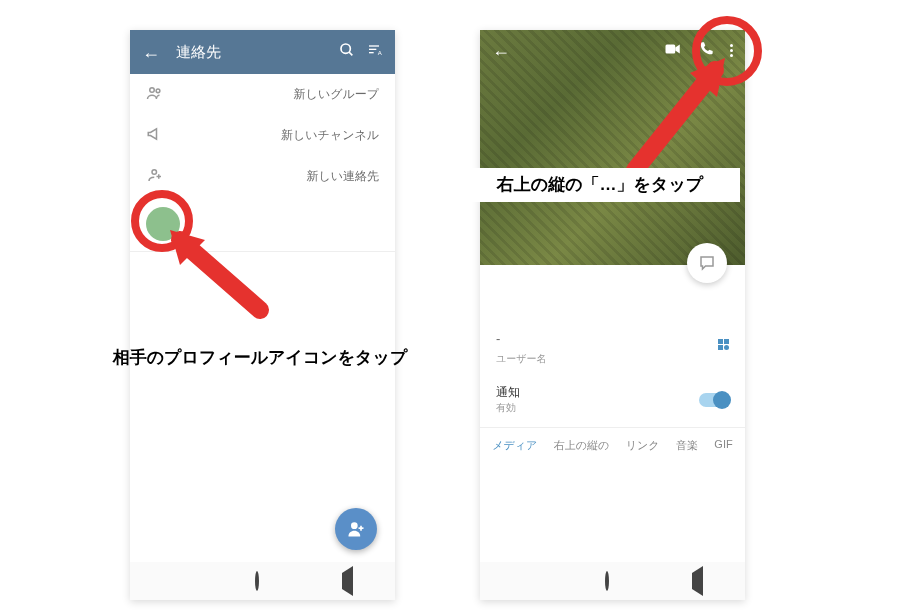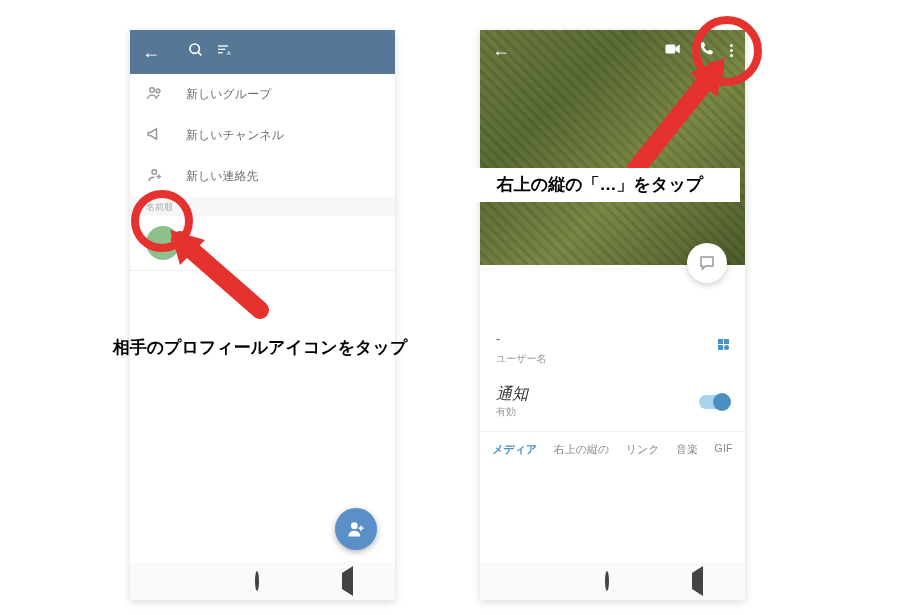--- a/index.html
+++ b/index.html
@@ -9,21 +9,21 @@
     .phone-left { left: 130px; top: 30px; width: 265px; height: 570px; }
     .phone-right { left: 480px; top: 30px; width: 265px; height: 570px; }
     
     
     .header-blue { background: #567795; height: 44px; display: flex; align-items: center; padding: 0 12px; color: #fff; }
     .header-blue .back { font-size: 18px; margin-right: 16px; }
     .header-blue .title { flex: 1; font-size: 15px; }
     .header-blue .icon-btn { margin-left: 12px; font-size: 16px; }
     
     .menu-list { background: #fff; }
-    .menu-item { display: flex; align-items: center; padding: 10px 16px; color: #6b6b6b; font-size: 12px; }
+    .menu-item { display: flex; align-items: center; padding: 10px 16px; color: #6b6b6b; font-size: 12px; justify-content: space-between; }
     .menu-item .mi-icon { width: 24px; margin-right: 16px; color: #999; }
     
     .section-label { font-size: 9px; color: #aaa; padding: 4px 16px 2px; background: #f7f7f7; }
     .contact-row { display: flex; align-items: center; padding: 10px 16px; border-bottom: 1px solid #eee; }
     .avatar-green { width: 34px; height: 34px; border-radius: 50%; background: #8dc08d; }
     
     .fab { position: absolute; bottom: 50px; right: 18px; width: 42px; height: 42px; border-radius: 50%; background: #5a8fc8; display: flex; align-items: center; justify-content: center; color: #fff; box-shadow: 0 2px 6px rgba(0,0,0,0.3); }
     
     .nav-bar { position: absolute; bottom: 0; left: 0; right: 0; height: 38px; display: flex; align-items: center; justify-content: space-around; background: #fafafa; }
     .nav-bar span { color: #444; font-size: 14px; }
@@ -48,47 +48,48 @@
     .profile-body { padding: 60px 16px 0; }
     .field-row { padding: 6px 0 10px; }
     .field-dash { color: #666; font-size: 13px; }
     .field-label { color: #999; font-size: 10px; margin-top: 6px; }
     .field-row-icon { float: right; color: #4a90c2; font-size: 14px; }
     .qr { display: inline-grid; grid-template-columns: 5px 5px; gap: 1px; }
     .qr i { width: 5px; height: 5px; background: #4a90c2; }
     .qr i:nth-child(4) { border-radius: 50%; }
     
     .notif-row { display: flex; align-items: center; justify-content: space-between; padding: 8px 0 12px; }
-    .notif-text .label1 { font-size: 16px; color: #333; font-style: italic; }
+    .notif-text .label1 { font-size: 12px; color: #333; }
     .notif-text .label2 { font-size: 10px; color: #999; }
     .toggle { width: 30px; height: 14px; background: #a8d4ef; border-radius: 8px; position: relative; }
     .toggle::after { content: ''; position: absolute; right: -2px; top: -2px; width: 18px; height: 18px; background: #4a90c2; border-radius: 50%; }
     
     .tabs-row { display: flex; border-top: 1px solid #eee; padding: 10px 6px; gap: 4px; font-size: 11px; color: #888; justify-content: space-around; }
-    .tabs-row .active { color: #4a90c2; font-weight: bold; }
+    .tabs-row .active { color: #4a90c2; }
     
     
     .caption { position: absolute; font-weight: bold; font-size: 17px; text-align: center; color: #000; line-height: 1.5; }
-    .caption-left { left: 90px; top: 335px; width: 340px; }
+    .caption-left { left: 90px; top: 345px; width: 340px; }
     .caption-right { left: 460px; top: 168px; width: 280px; background: #fff; padding: 4px; }
     
     .ring { position: absolute; border: 8px solid #e5322e; border-radius: 50%; }
     .ring-left { left: 131px; top: 190px; width: 62px; height: 62px; }
     .ring-right { left: 692px; top: 16px; width: 70px; height: 70px; }
     
     .arrow { position: absolute; }
     .arrow-left { left: 165px; top: 225px; width: 120px; height: 100px; }
     .arrow-right { left: 615px; top: 55px; width: 120px; height: 130px; }
   </style>
 </head>
 <body>
 
 <div class="phone phone-left">
   <div class="header-blue">
     <span class="back">←</span>
+    <span class="title">連絡先</span>
     <span class="icon-btn">
       <svg width="16" height="16" viewBox="0 0 24 24" fill="none" stroke="#fff" stroke-width="2.5">
           <circle cx="10" cy="10" r="7"></circle>
           <line x1="20" y1="20" x2="15" y2="15"></line>
         </svg>
     </span>
     <span class="icon-btn">
       <svg width="16" height="16" viewBox="0 0 24 24" fill="none" stroke="#fff" stroke-width="2">
           <line x1="3" y1="6" x2="18" y2="6"></line>
           <line x1="3" y1="11" x2="14" y2="11"></line>
@@ -122,21 +123,20 @@
         <svg width="18" height="18" viewBox="0 0 24 24" fill="none" stroke="#999" stroke-width="2">
             <circle cx="11" cy="8" r="3"></circle>
             <path d="M4 20c0-3 3-5 7-5"></path>
             <line x1="17" y1="11" x2="17" y2="17"></line>
             <line x1="14" y1="14" x2="20" y2="14"></line>
           </svg>
       </span>
       <span>新しい連絡先</span>
     </div>
   </div>
-  <div class="section-label">名前順</div>
   <div class="contact-row">
     <div class="avatar-green"></div>
   </div>
 
   <div class="fab">
     <svg width="20" height="20" viewBox="0 0 24 24" fill="#fff">
         <circle cx="10" cy="8" r="4"></circle>
         <path d="M3 20c0-3 3-6 7-6s7 3 7 6v1H3z"></path>
         <line x1="18" y1="8" x2="18" y2="14" stroke="#fff" stroke-width="2"></line>
         <line x1="15" y1="11" x2="21" y2="11" stroke="#fff" stroke-width="2"></line>

